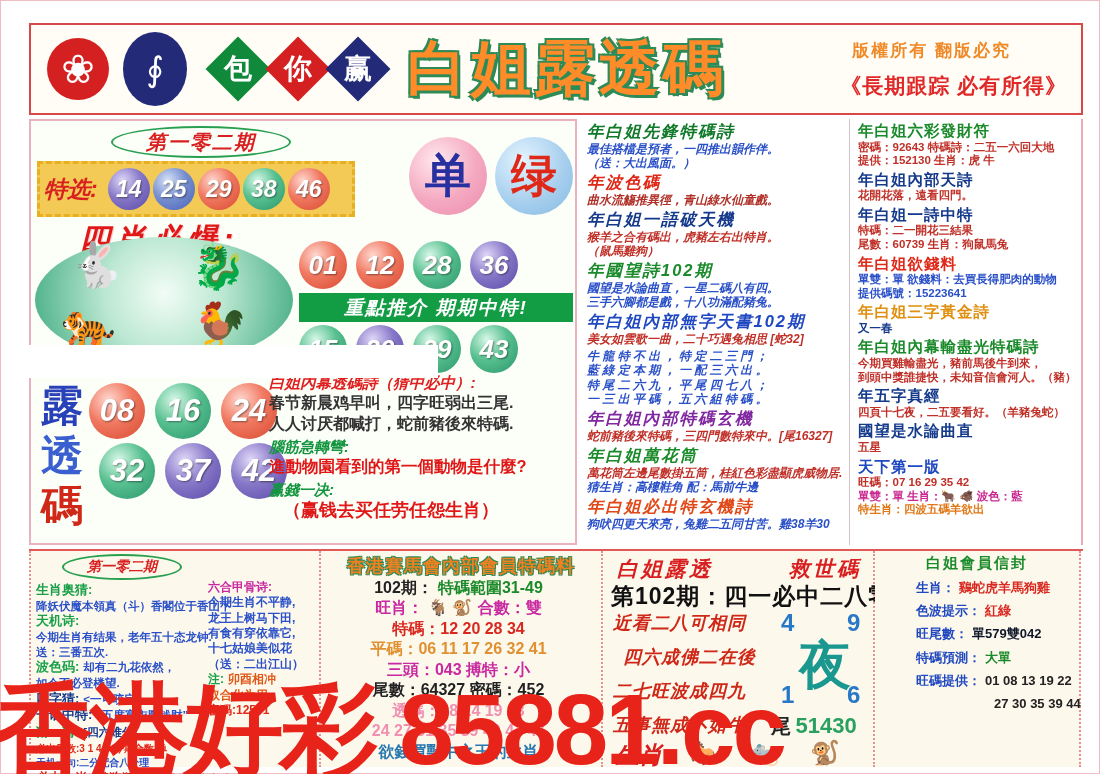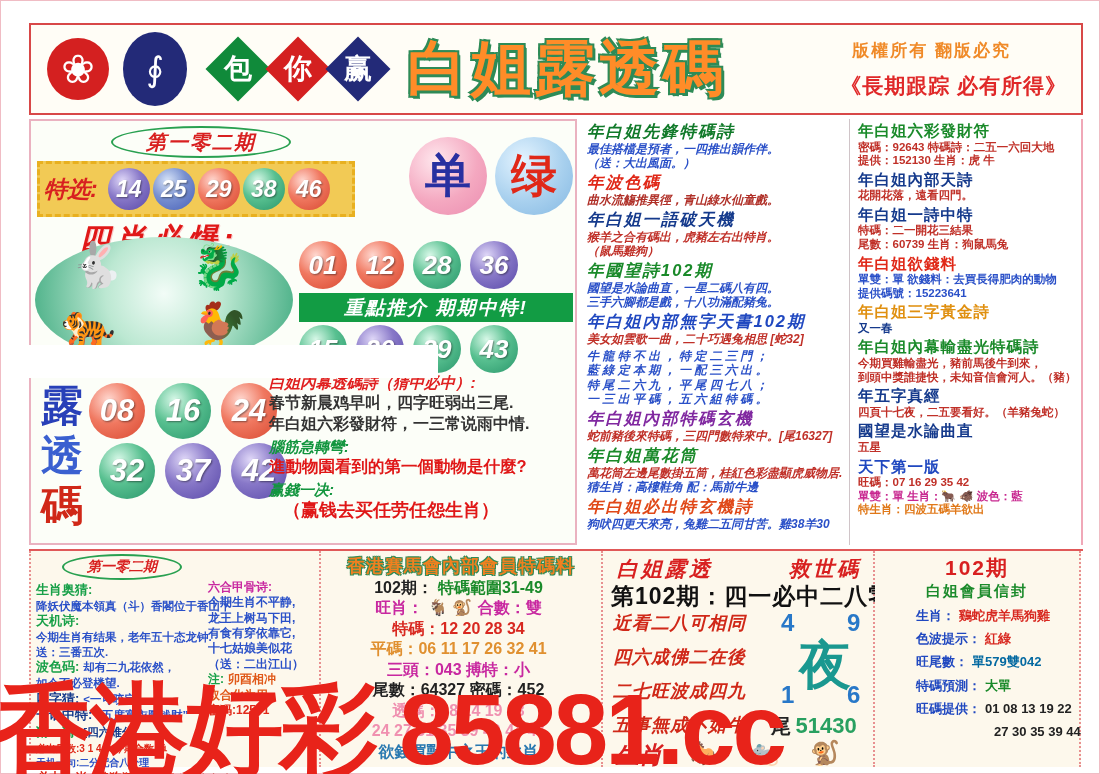--- a/index.html
+++ b/index.html
@@ -191,21 +191,21 @@
         </div>
       <div class="lutou-balls" id="lutou-r2">
           <span class="ball green">32</span>
           <span class="ball purple">37</span>
           <span class="ball purple">42</span>
         </div>
 
       <div class="poem">
         <div class="poem-title">白姐內幕透碼詩（猜中必中）:</div>
         <div class="poem-line">春节新晨鸡早叫，四字旺弱出三尾.</div>
-        <div class="poem-line">年白姐六彩發財符，一三常说雨中情.</div>
+        <div class="poem-line">人人讨厌都喊打，蛇前豬後來特碼.</div>
         <div class="brain-label">腦筋急轉彎:</div>
         <div class="brain-q">進動物園看到的第一個動物是什麼?</div>
         <div class="win-label">赢錢一决:</div>
         <div class="win-answer">（赢钱去买任劳任怨生肖）</div>
       </div>
     </div>
 
     <div id="mid-col">
         <div class="sec">
           <div class="sec-title" style="color: rgb(17, 122, 42);">年白姐先鋒特碼詩</div>
@@ -344,43 +344,42 @@
           <div class="t-row"><span style="color: rgb(240, 144, 176);">24 27 31 35 39 40 44 47</span></div>
           <div class="t-row"><span style="color: rgb(40, 120, 176);">欲錢買獸中之王的生肖</span></div>
         </div>
     </div>
 
     <div class="bpanel" id="p3">
       <div class="p3-abs p3-head" style="left:14px; top:4px;">白姐露透</div>
       <div class="p3-abs p3-head" style="right:12px; top:4px;">救世碼</div>
       <div class="p3-abs" style="left:8px; top:30px; font-size:23px; font-weight:bold; color:#111; letter-spacing:1px;">第102期：四一必中二八零</div>
       <div class="p3-abs p3-line" style="left:10px; top:60px;">近看二八可相同</div>
-      <div class="p3-abs p3-line" style="left:10px; top:94px;">四六成佛二在後</div>
+      <div class="p3-abs p3-line" style="left:20px; top:94px;">四六成佛二在後</div>
       <div class="p3-abs p3-line" style="left:10px; top:128px;">二七旺波成四九</div>
       <div class="p3-abs p3-line" style="left:10px; top:162px;">五事無成不如牛</div>
       <div class="p3-abs p3-num" style="left:178px; top:58px;">4</div>
       <div class="p3-abs p3-num" style="left:244px; top:58px;">9</div>
       <div class="p3-abs" style="left:196px; top:80px; font-size:52px; font-weight:bold; color:#1a9890; font-family:'Liberation Serif',serif;">夜</div>
       <div class="p3-abs p3-num" style="left:178px; top:130px;">1</div>
       <div class="p3-abs p3-num" style="left:244px; top:130px;">6</div>
       <div class="p3-abs" style="left:168px; top:162px;">
         <span style="font-size:20px; font-weight:bold; color:#222;">尾</span>
         <span style="font-size:22px; font-weight:bold; color:#28a060;">51430</span>
       </div>
       <div class="p3-abs" style="left:12px; top:188px; color:#d82020; font-size:24px; font-weight:bold; font-style:italic;">生肖:</div>
       <div class="p3-abs" style="left:86px; top:188px; font-size:24px; letter-spacing:12px;">🐎 🐀 🐒</div>
     </div>
 
     <div class="bpanel" id="p4">
-      <div class="p4-issue">102期</div>
       <div class="p4-title">白姐會員信封</div>
       <div>
           <div class="t-row"><span style="color: rgb(32, 72, 192);">生肖：</span><span style="color: rgb(216, 40, 32);">鷄蛇虎羊馬狗雞</span></div>
           <div class="t-row"><span style="color: rgb(32, 72, 192);">色波提示：</span><span style="color: rgb(216, 40, 32);">紅綠</span></div>
-          <div class="t-row"><span style="color: rgb(32, 72, 192);">旺尾數：</span><span style="color: #0369a1;">單579雙042</span></div>
+          <div class="t-row"><span style="color: rgb(32, 72, 192);">旺尾數：</span><span style="color: #0f172a;">單579雙042</span></div>
           <div class="t-row"><span style="color: rgb(32, 72, 192);">特碼預測：</span><span style="color: rgb(26, 138, 42);">大單</span></div>
           <div class="t-row"><span style="color: rgb(32, 72, 192);">旺碼提供：</span><span style="color: rgb(34, 34, 34);">01 08 13 19 22</span></div>
           <div class="t-row"><span style="color: rgb(34, 34, 34);">27 30 35 39 44</span></div>
         </div>
     </div>
   </div>
 
   <div id="white-band"></div>
   <div id="watermark">香港好彩 85881.cc</div>
 </div>

